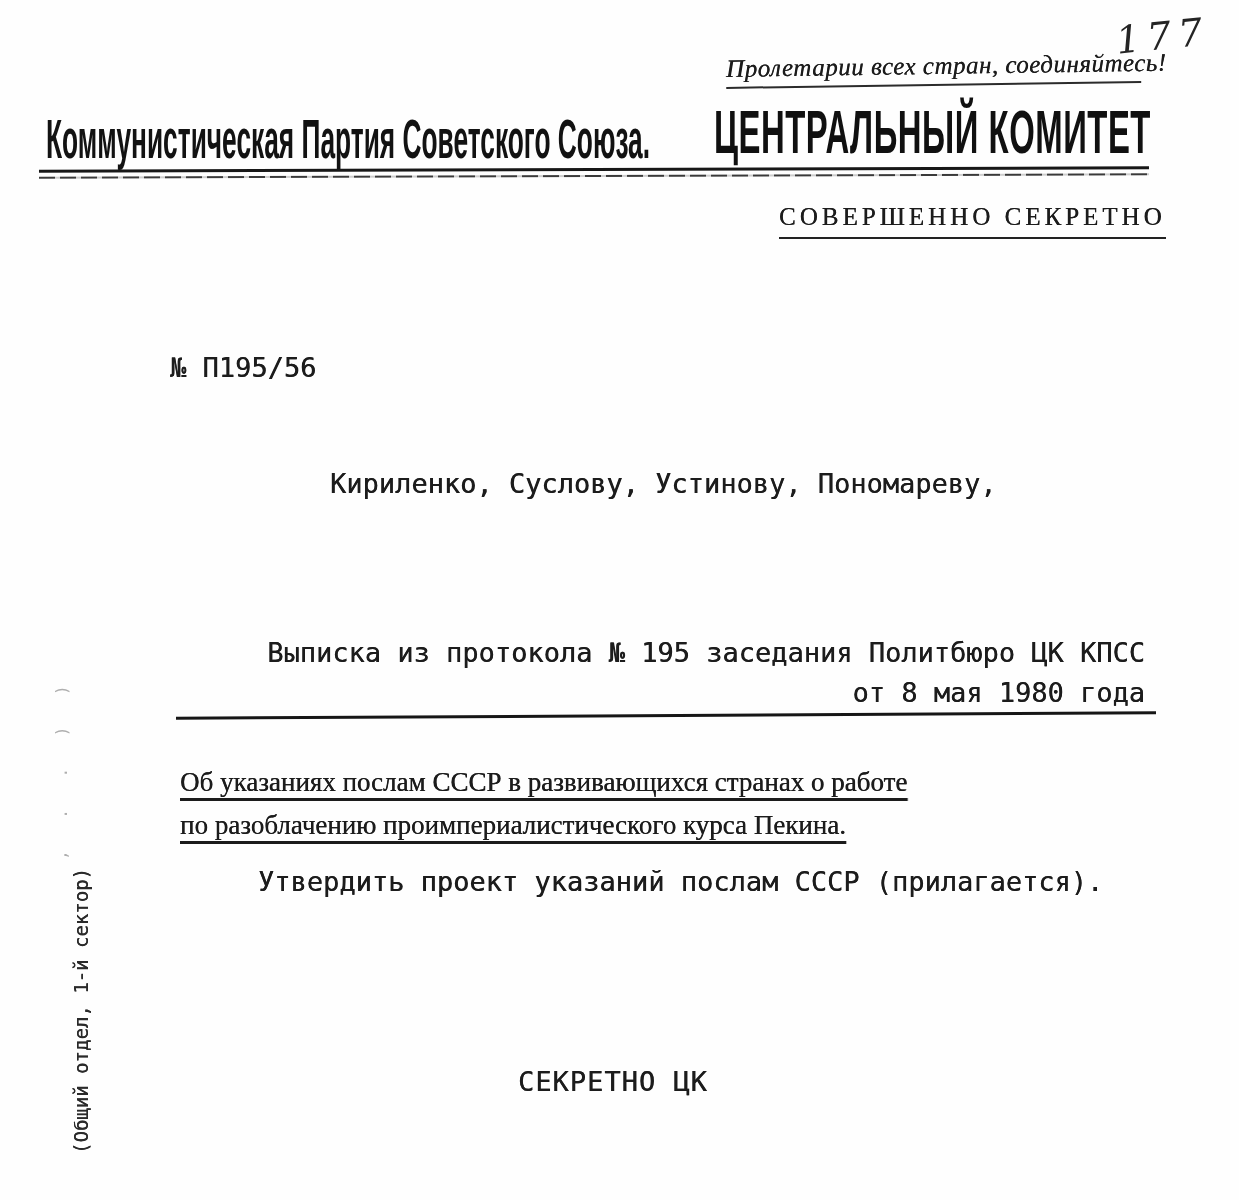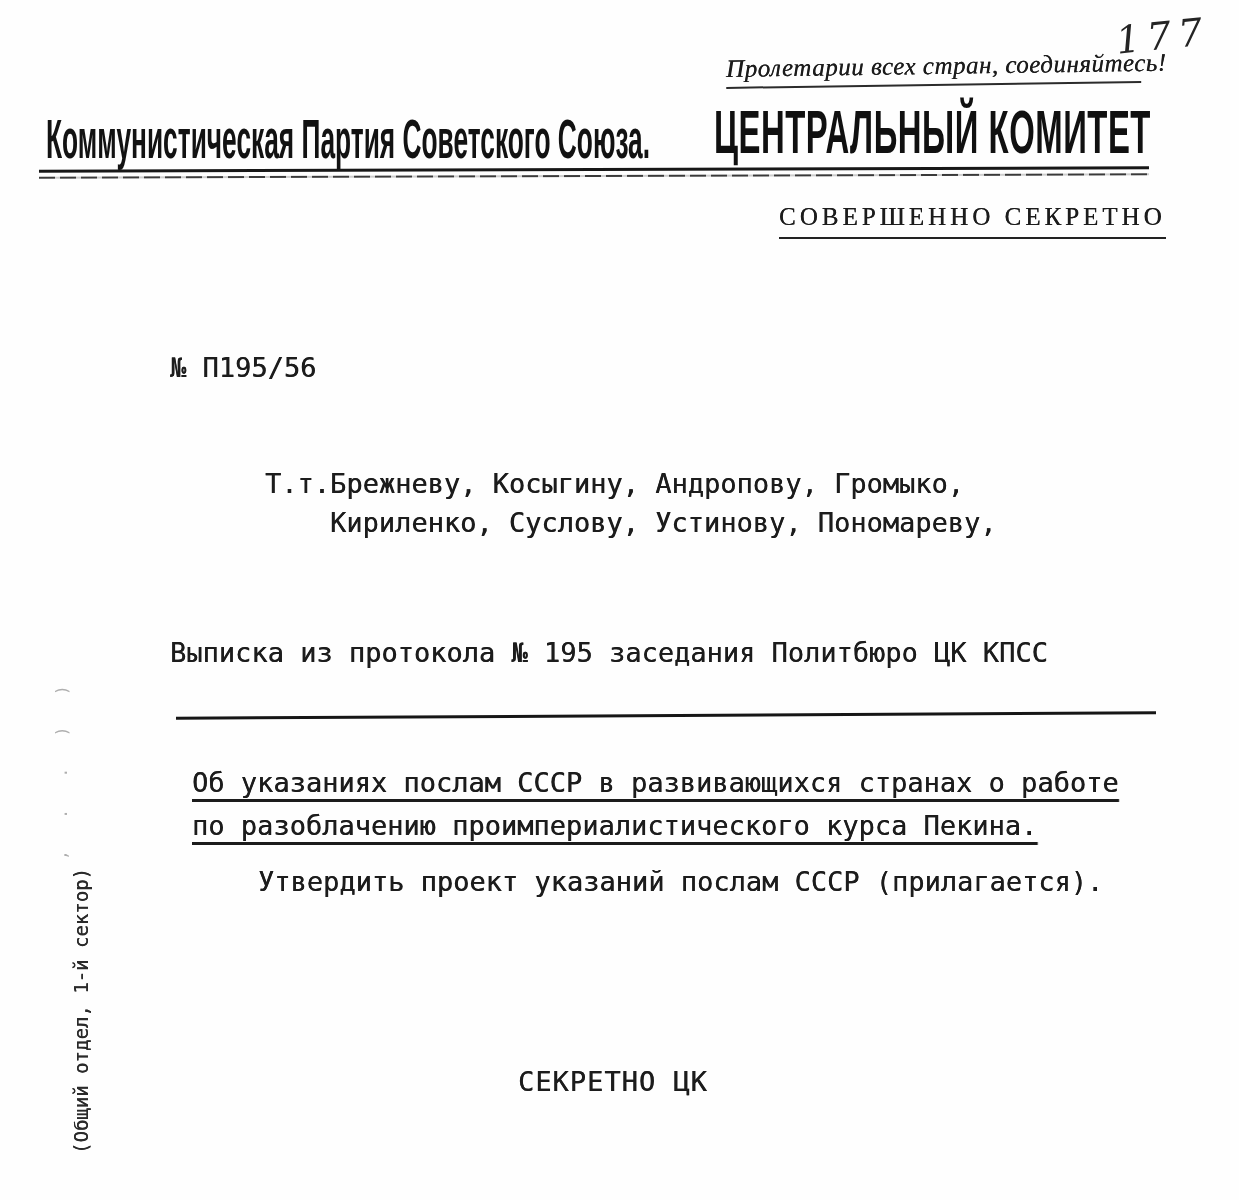--- a/index.html
+++ b/index.html
@@ -59,27 +59,27 @@
     font-size:25px; letter-spacing:4px; white-space:nowrap;
     padding-bottom:6px; border-bottom:2px solid #222;
     text-shadow:0.3px 0 0 currentColor;
     text-align:right;
   }
   .protocol{ position:absolute; top:352px; left:170px; font-size:27px; }
   .addressees{ position:absolute; top:464px; left:265px; font-size:27px; line-height:39px; }
   .addressees .indent{ padding-left:65px; }
   .extract-title{
     position:absolute; top:633px; left:170px; width:975px;
-    font-size:27px; line-height:40px; text-align:left;
+    font-size:27px; line-height:40px; text-align:right;
   }
   .title-rule{
     position:absolute; top:714px; left:176px; width:980px; height:3px;
     background:#161616; transform:rotate(-0.33deg);
   }
-  .subject{ position:absolute; top:761px; left:192px; font-size:27px; line-height:43px; }
+  .subject{ position:absolute; top:761px; left:180px; font-size:27px; line-height:43px;font-family:Liberation Serif, serif; }
   .subject .u{
     text-decoration:underline;
     text-decoration-thickness:2.5px;
     text-underline-offset:7px;
   }
   .resolution{ position:absolute; top:866px; left:250px; font-size:27px;margin-left:8px; }
   .signature{ position:absolute; top:1066px; left:518px; font-size:27px; letter-spacing:1px; }
   .margin-note{
     position:absolute; left:70px; top:852px; height:302px;
     font-size:19px; color:#2a2a2a; white-space:nowrap;
@@ -108,26 +108,26 @@
   <div class="rule-double">
     <div class="line1"></div>
     <div class="line2"></div>
   </div>
 
   <div class="classification">СОВЕРШЕННО СЕКРЕТНО</div>
 
   <div class="protocol tw">№ П195/56</div>
 
   <div class="addressees">
-    <div class="tw">Т.т.Брежневу, Косыгину, Андропову, Громыко,</div>
     <div class="tw indent">Кириленко, Суслову, Устинову, Пономареву,</div>
   </div>
 
   <div class="extract-title">
     <div class="tw">Выписка из протокола № 195 заседания Политбюро ЦК КПСС</div>
+    <div class="tw">от 8 мая 1980 года</div>
   </div>
 
   <div class="title-rule"></div>
 
   <div class="subject">
     <div class="tw"><span class="u">Об указаниях послам СССР в развивающихся странах о работе</span></div>
     <div class="tw"><span class="u">по разоблачению проимпериалистического курса Пекина.</span></div>
   </div>
 
   <div class="resolution tw">Утвердить проект указаний послам СССР (прилагается).</div>

